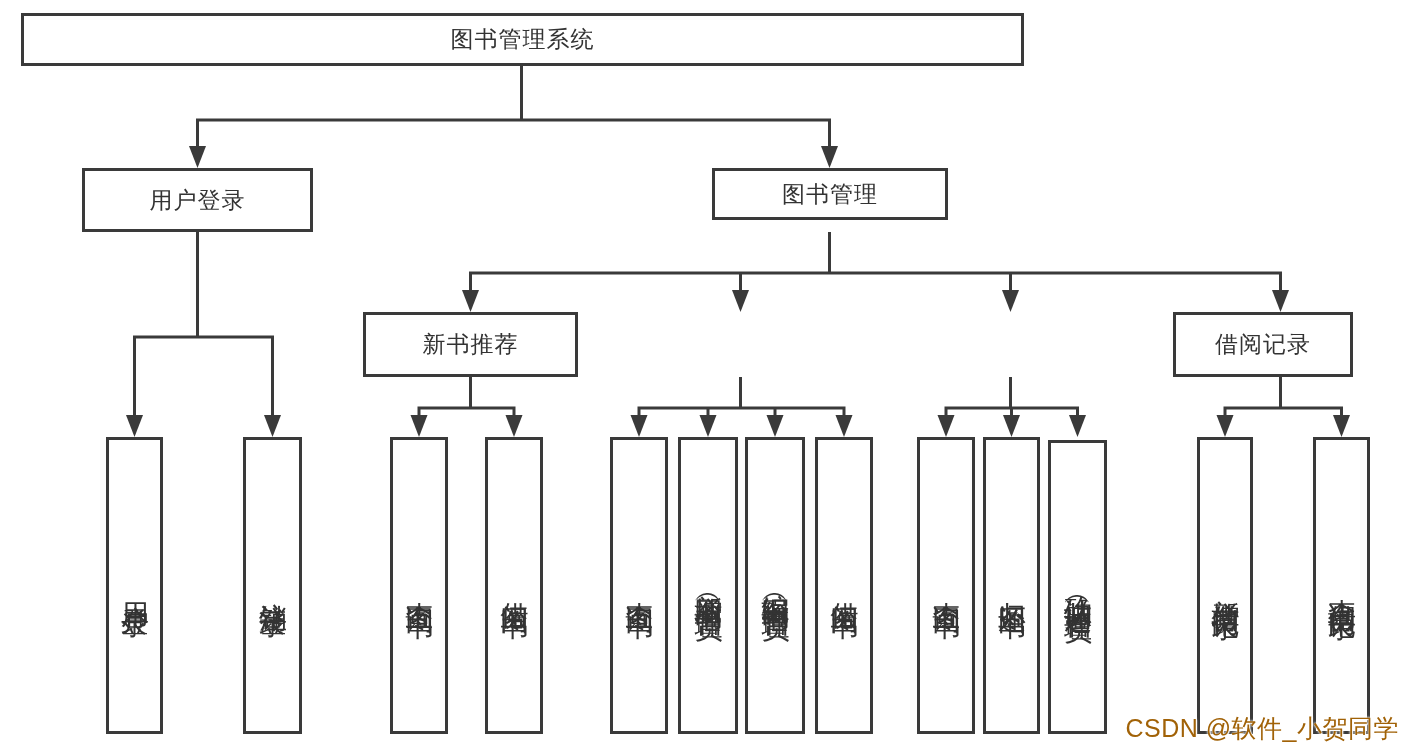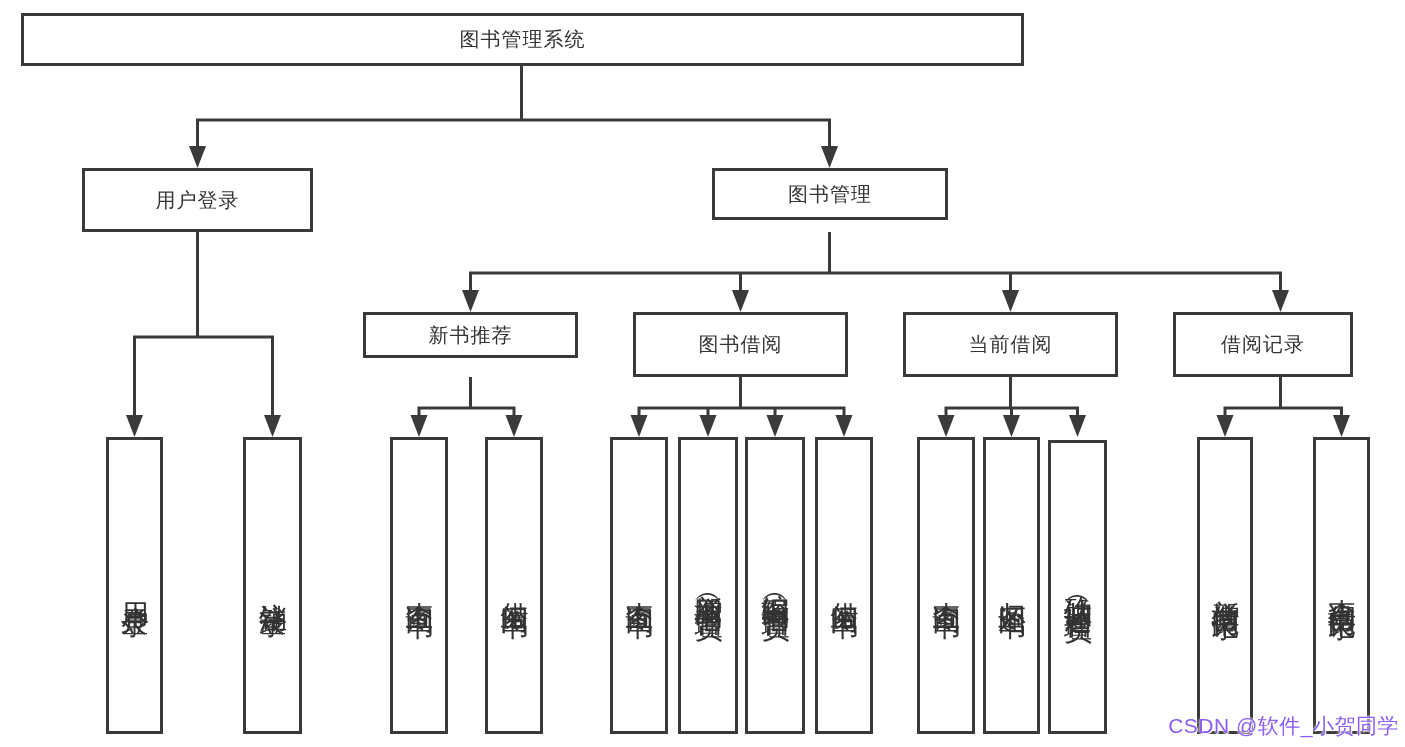--- a/index.html
+++ b/index.html
@@ -17,38 +17,38 @@
     border:3px solid #3a3a3a;
     background:#ffffff;
     color:#333333;
     display:flex;
     align-items:center;
     justify-content:center;
     z-index:2;
     line-height:1.15;
   }
   .node.h{
-    font-size:20px;
+    font-size:23px;
     letter-spacing:1px;
   }
   .node.v{
     font-size:28px;
     writing-mode:vertical-rl;
     text-orientation:mixed;
     letter-spacing:3px;
     line-height:1;
   }
   .watermark{
     position:absolute;
     z-index:3;
     right:6px;
     top:712px;
-    font-size:21px;
+    font-size:25px;
     letter-spacing:0.5px;
-    color:#8b5cf6;
+    color:#a16207;
     text-shadow:0 0 2px #ffffff,0 0 3px #ffffff,1px 1px 1px #ffffff;
     white-space:nowrap;
   }
 </style>
 </head>
 <body>
 
 <div class="canvas">
 
   <svg class="connectors" width="1405" height="747" viewBox="0 0 1405 747">
@@ -101,23 +101,21 @@
       <polygon points="1225,437 1216.5,415 1233.5,415"></polygon>
       <polygon points="1341.5,437 1333,415 1350,415"></polygon>
     </g>
   </svg>
 
   <div class="node h" style="left:21px;top:13px;width:1003px;height:53px">图书管理系统</div>
 
   <div class="node h" style="left:82px;top:168px;width:231px;height:64px">用户登录</div>
   <div class="node h" style="left:712px;top:168px;width:236px;height:52px">图书管理</div>
 
-  <div class="node h" style="left:363px;top:312px;width:215px;height:46px">新书推荐</div>
-  <div class="node h" style="left:633px;top:312px;width:215px;height:65px">图书借阅</div>
-  <div class="node h" style="left:903px;top:312px;width:215px;height:65px">当前借阅</div>
+  <div class="node h" style="left:363px;top:312px;width:215px;height:65px">新书推荐</div>
   <div class="node h" style="left:1173px;top:312px;width:180px;height:65px">借阅记录</div>
 
   <div class="node v" style="left:106px;top:437px;width:57px;height:297px">用户登录</div>
   <div class="node v" style="left:243px;top:437px;width:59px;height:297px">注销登录</div>
 
   <div class="node v" style="left:390px;top:437px;width:58px;height:297px">查询图书</div>
   <div class="node v" style="left:485px;top:437px;width:58px;height:297px">借阅图书</div>
 
   <div class="node v" style="left:610px;top:437px;width:58px;height:297px">查询图书</div>
   <div class="node v" style="left:678px;top:437px;width:60px;height:297px">新增图书（管理员）</div>

